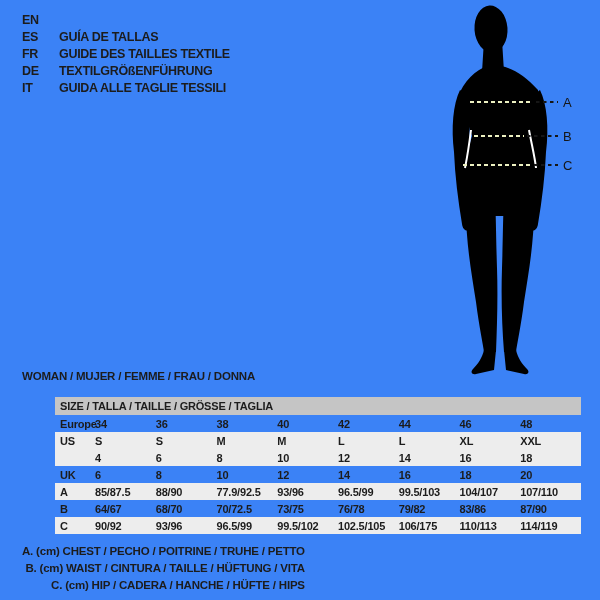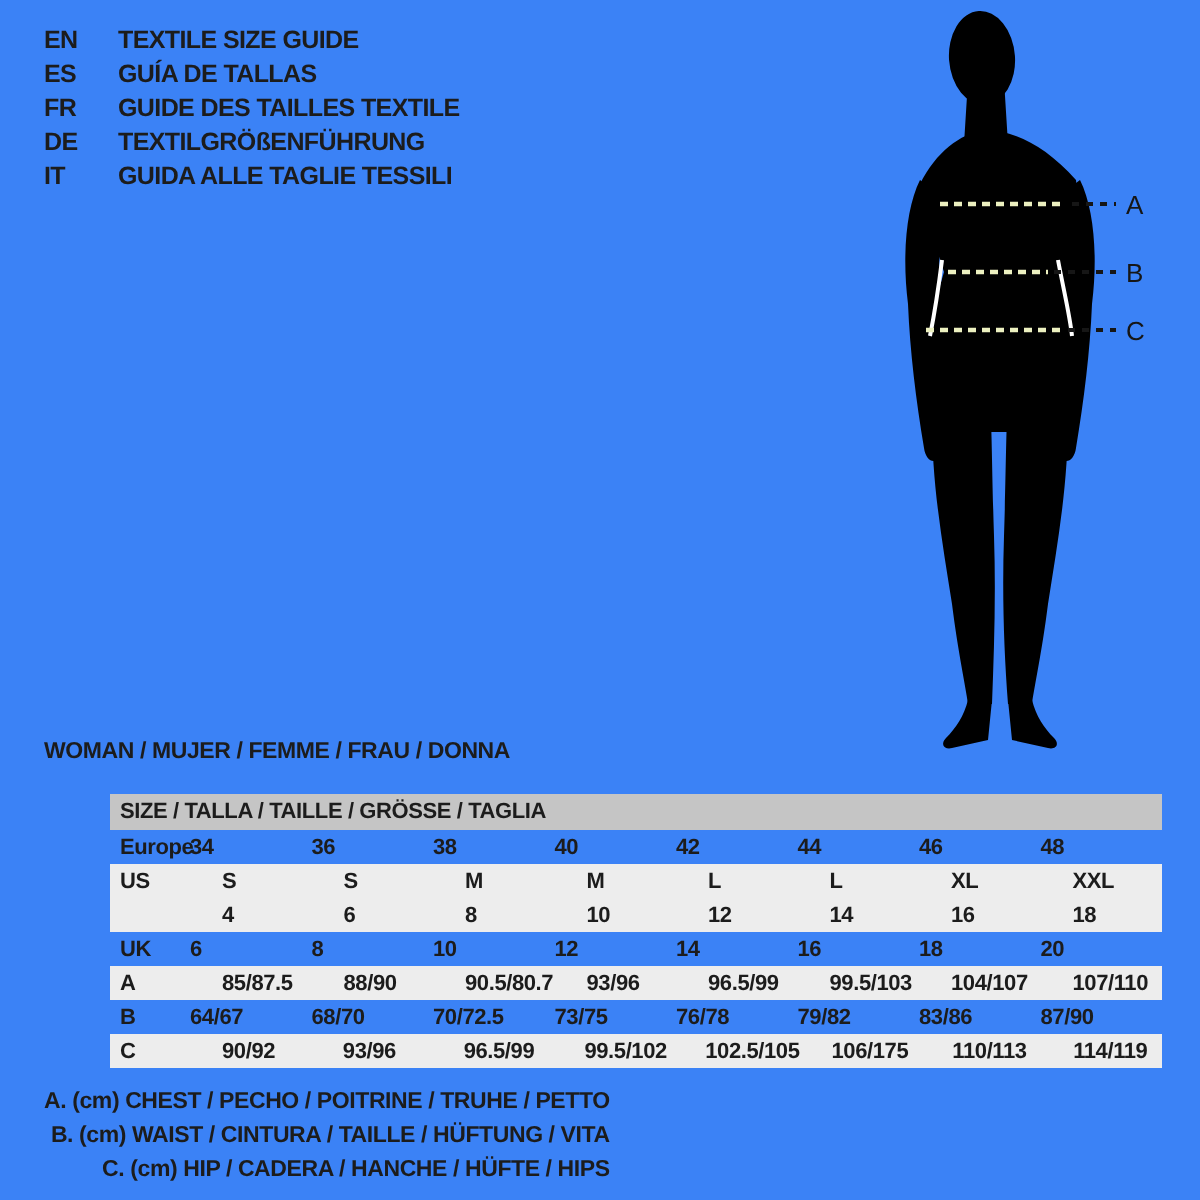--- a/index.html
+++ b/index.html
@@ -17,37 +17,36 @@
   .figure svg{display:block;width:160px;height:380px;}
   .dot-body{stroke:var(--body-dot,#ecf0c0);stroke-width:2.2;stroke-dasharray:4 3;fill:none;}
   .dot-out{stroke:#161616;stroke-width:2;stroke-dasharray:3.5 3.5;fill:none;}
   .marker-label{font-family:"Liberation Sans",sans-serif;font-size:13px;fill:#161616;}
   
   .woman-title{position:absolute;left:22px;top:370px;font-weight:700;font-size:11.5px;letter-spacing:-0.2px;white-space:nowrap;}
   
   .size-table{position:absolute;left:55px;top:397px;width:526px;font-size:11px;font-weight:700;letter-spacing:-0.2px;}
   .thead{background:var(--header-bg,#c5c5c5);height:18px;display:flex;align-items:center;padding-left:5px;box-sizing:border-box;}
   .trow{display:grid;grid-template-columns:40px repeat(8,1fr);height:17px;align-items:center;}
-  .trow.shaded{background:var(--row-bg,#ededed);gap:16px;}
+  .trow.shaded{background:var(--row-bg,#ededed);}
   .tlabel{padding-left:5px;text-align:left;white-space:nowrap;}
   .tcell{white-space:nowrap;}
   
   .legend{position:absolute;left:22px;top:543px;font-weight:700;font-size:11.5px;line-height:17px;letter-spacing:-0.2px;text-align:right;}
   .legend-line{white-space:nowrap;}
 </style>
 </head>
 <body>
 
 <div class="page" style="--header-bg: #c5c5c5; --row-bg: #ededed; --body-dot: #ecf0c0;">
 
   <div class="langs">
 
       <div class="lang-row">
         <span class="lang-code">EN</span>
-        <span class="lang-label">TEXTILE SIZE GUIDE</span>
       </div>
 
       <div class="lang-row">
         <span class="lang-code">ES</span>
         <span class="lang-label">GUÍA DE TALLAS</span>
       </div>
 
       <div class="lang-row">
         <span class="lang-code">FR</span>
         <span class="lang-label">GUIDE DES TAILLES TEXTILE</span>
@@ -162,21 +161,21 @@
           <span class="tcell">14</span>
           <span class="tcell">16</span>
           <span class="tcell">18</span>
           <span class="tcell">20</span>
         </div>
 
         <div class="trow shaded">
           <span class="tlabel">A</span>
         <span class="tcell">85/87.5</span>
           <span class="tcell">88/90</span>
-          <span class="tcell">90.5/80.7</span>
+          <span class="tcell">77.9/92.5</span>
           <span class="tcell">93/96</span>
           <span class="tcell">96.5/99</span>
           <span class="tcell">99.5/103</span>
           <span class="tcell">104/107</span>
           <span class="tcell">107/110</span>
         </div>
 
         <div class="trow">
           <span class="tlabel">B</span>
         <span class="tcell">64/67</span>

